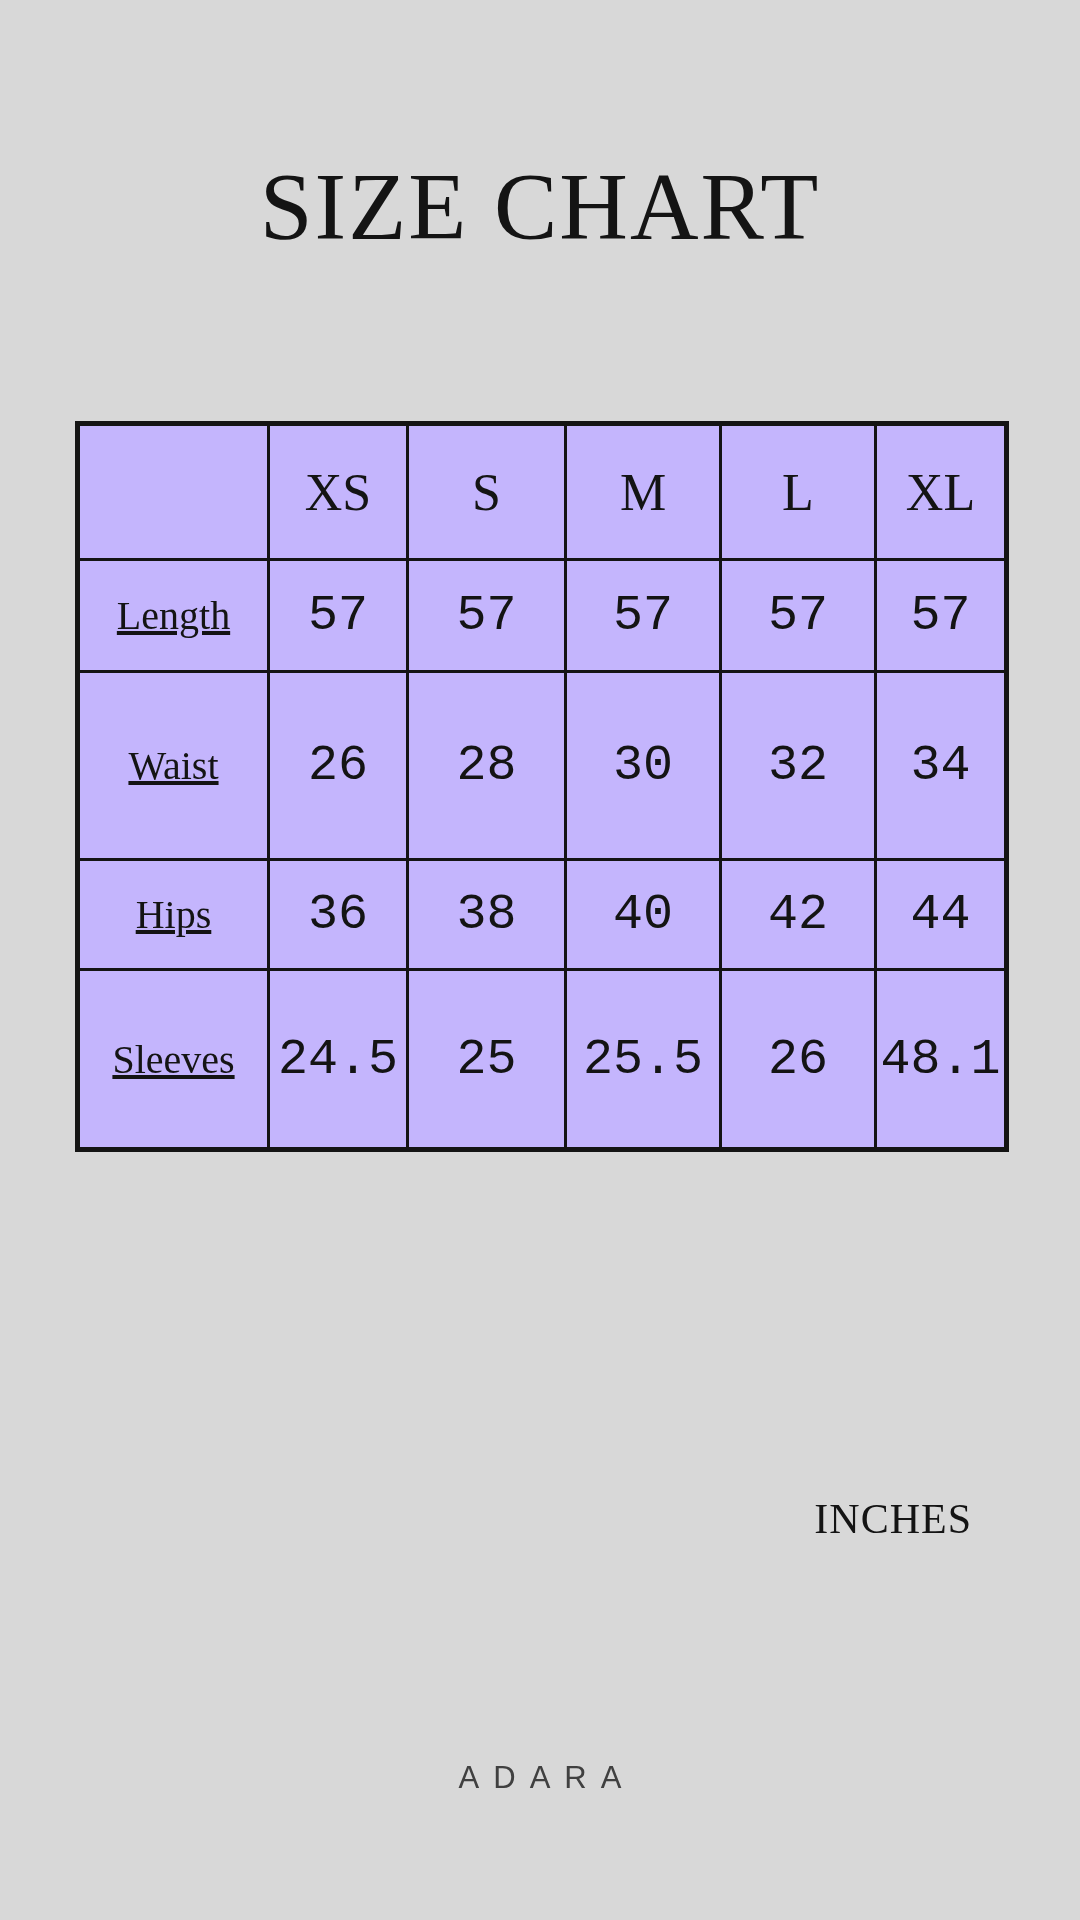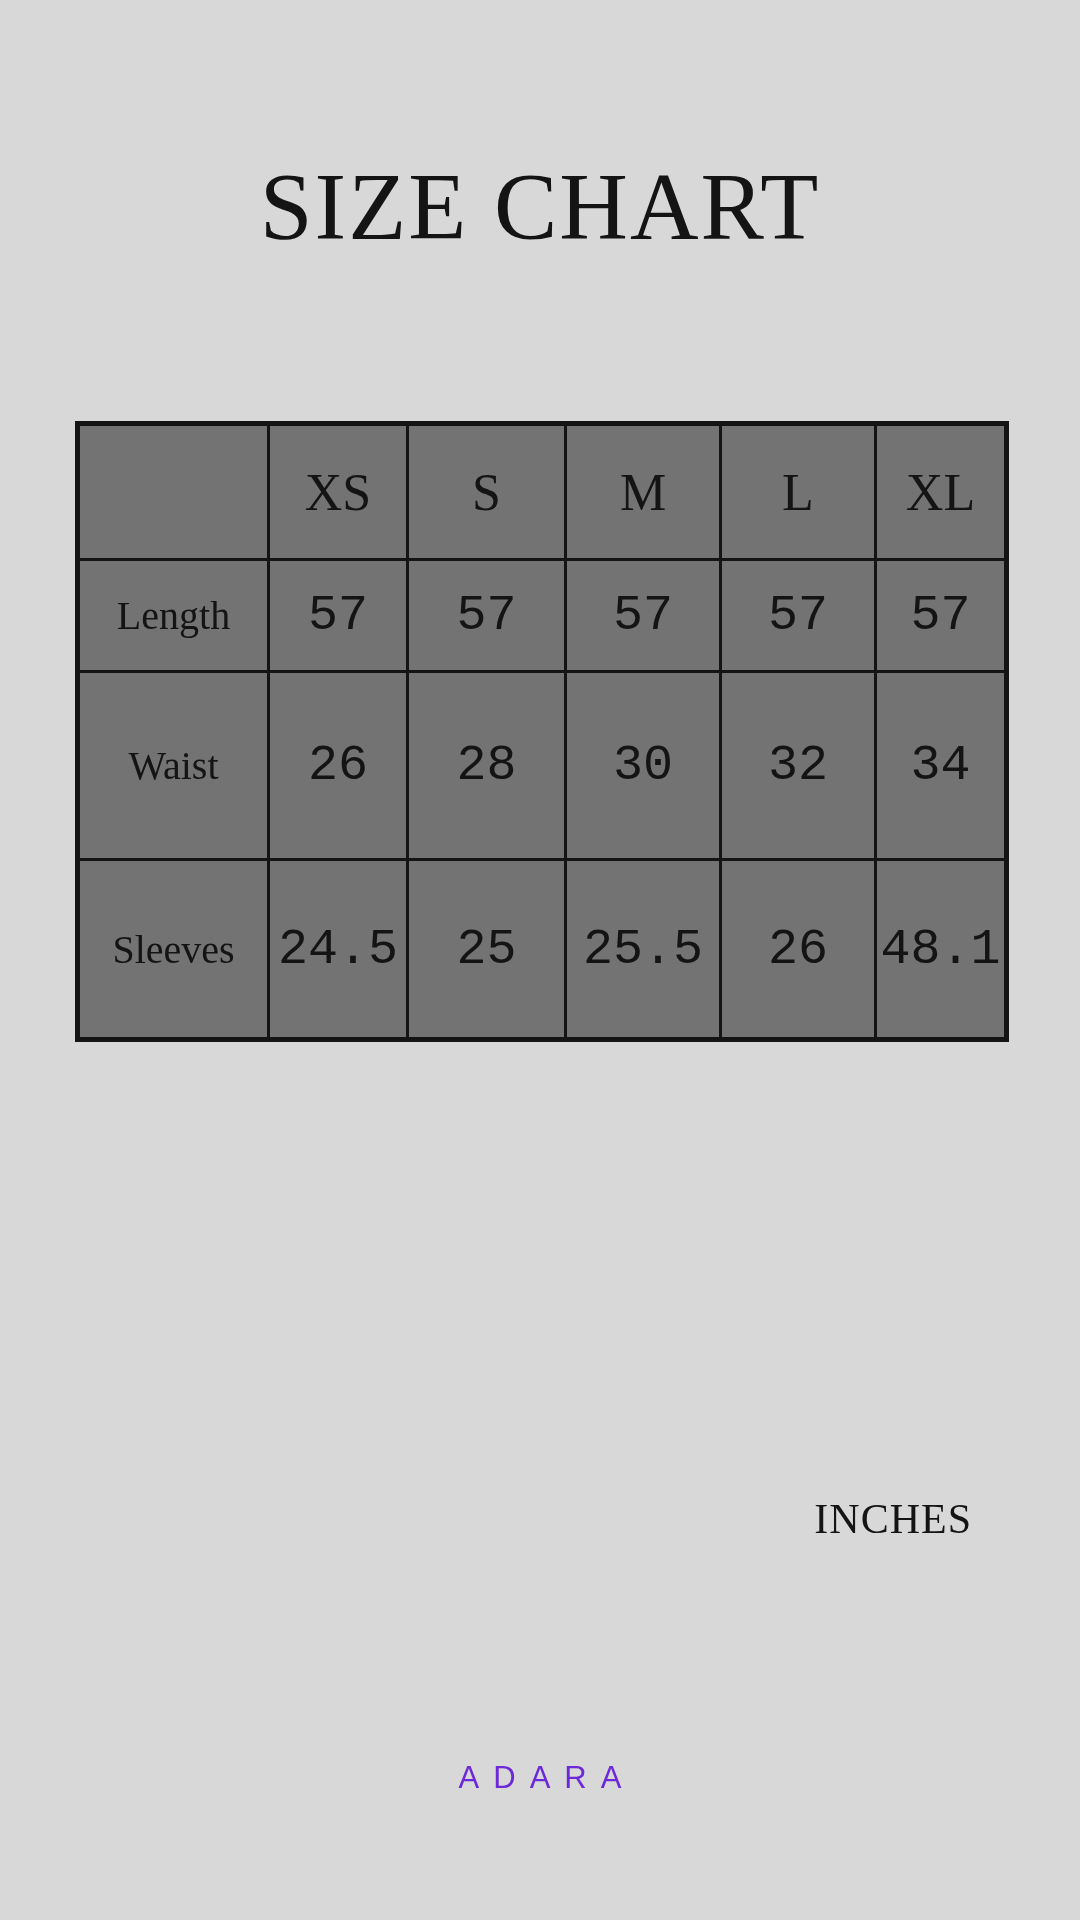--- a/index.html
+++ b/index.html
@@ -38,34 +38,34 @@
     table-layout: fixed;
     border: 5px solid #141414;
   }
   table.size-table th,
   table.size-table td {
     border: 3px solid #141414;
     text-align: center;
     vertical-align: middle;
     padding: 0;
     font-weight: 400;
-    background: #737373;
+    background: #c4b5fd;
   }
 
   
   tr.row-header  { height: 136px; }
   tr.row-length  { height: 112px; }
   tr.row-shoulder{ height: 132px; }
   tr.row-chest   { height: 153px; }
   tr.row-waist   { height: 188px; }
   tr.row-hips    { height: 110px; }
   tr.row-sleeves { height: 180px; }
 
   .col-header { font-size: 52px; }
-  .row-label  { font-size: 40px; }
+  .row-label  { font-size: 40px; text-decoration: underline; }
   tr.row-shoulder .row-label { font-size: 36px; }
   .size-value { font-size: 50px; font-family: Liberation Mono, monospace; }
 
   .unit-label {
     position: absolute;
     top: 1498px;
     right: 108px;
     font-size: 42px;
     letter-spacing: 1px;
     line-height: 1;
@@ -76,21 +76,21 @@
     top: 1762px;
     left: 0;
     width: 100%;
     text-align: center;
     font-family: "Liberation Sans", sans-serif;
     font-size: 31px;
     letter-spacing: 14px;
     padding-left: 14px;
     box-sizing: border-box;
     line-height: 1;
-    color: #6d28d9;
+    color: #404040;
   }
 </style>
 </head>
 <body>
 
 <h1 class="page-title">SIZE CHART</h1>
 
 <table class="size-table">
   <colgroup>
     <col style="width:191px">
@@ -123,20 +123,28 @@
 
     <tr class="row-waist">
       <th class="row-label">Waist</th>
       <td class="size-value">26</td>
       <td class="size-value">28</td>
       <td class="size-value">30</td>
       <td class="size-value">32</td>
       <td class="size-value">34</td>
     </tr>
 
+    <tr class="row-hips">
+      <th class="row-label">Hips</th>
+      <td class="size-value">36</td>
+      <td class="size-value">38</td>
+      <td class="size-value">40</td>
+      <td class="size-value">42</td>
+      <td class="size-value">44</td>
+    </tr>
 
     <tr class="row-sleeves">
       <th class="row-label">Sleeves</th>
       <td class="size-value">24.5</td>
       <td class="size-value">25</td>
       <td class="size-value">25.5</td>
       <td class="size-value">26</td>
       <td class="size-value">48.1</td>
     </tr>
   </tbody>

